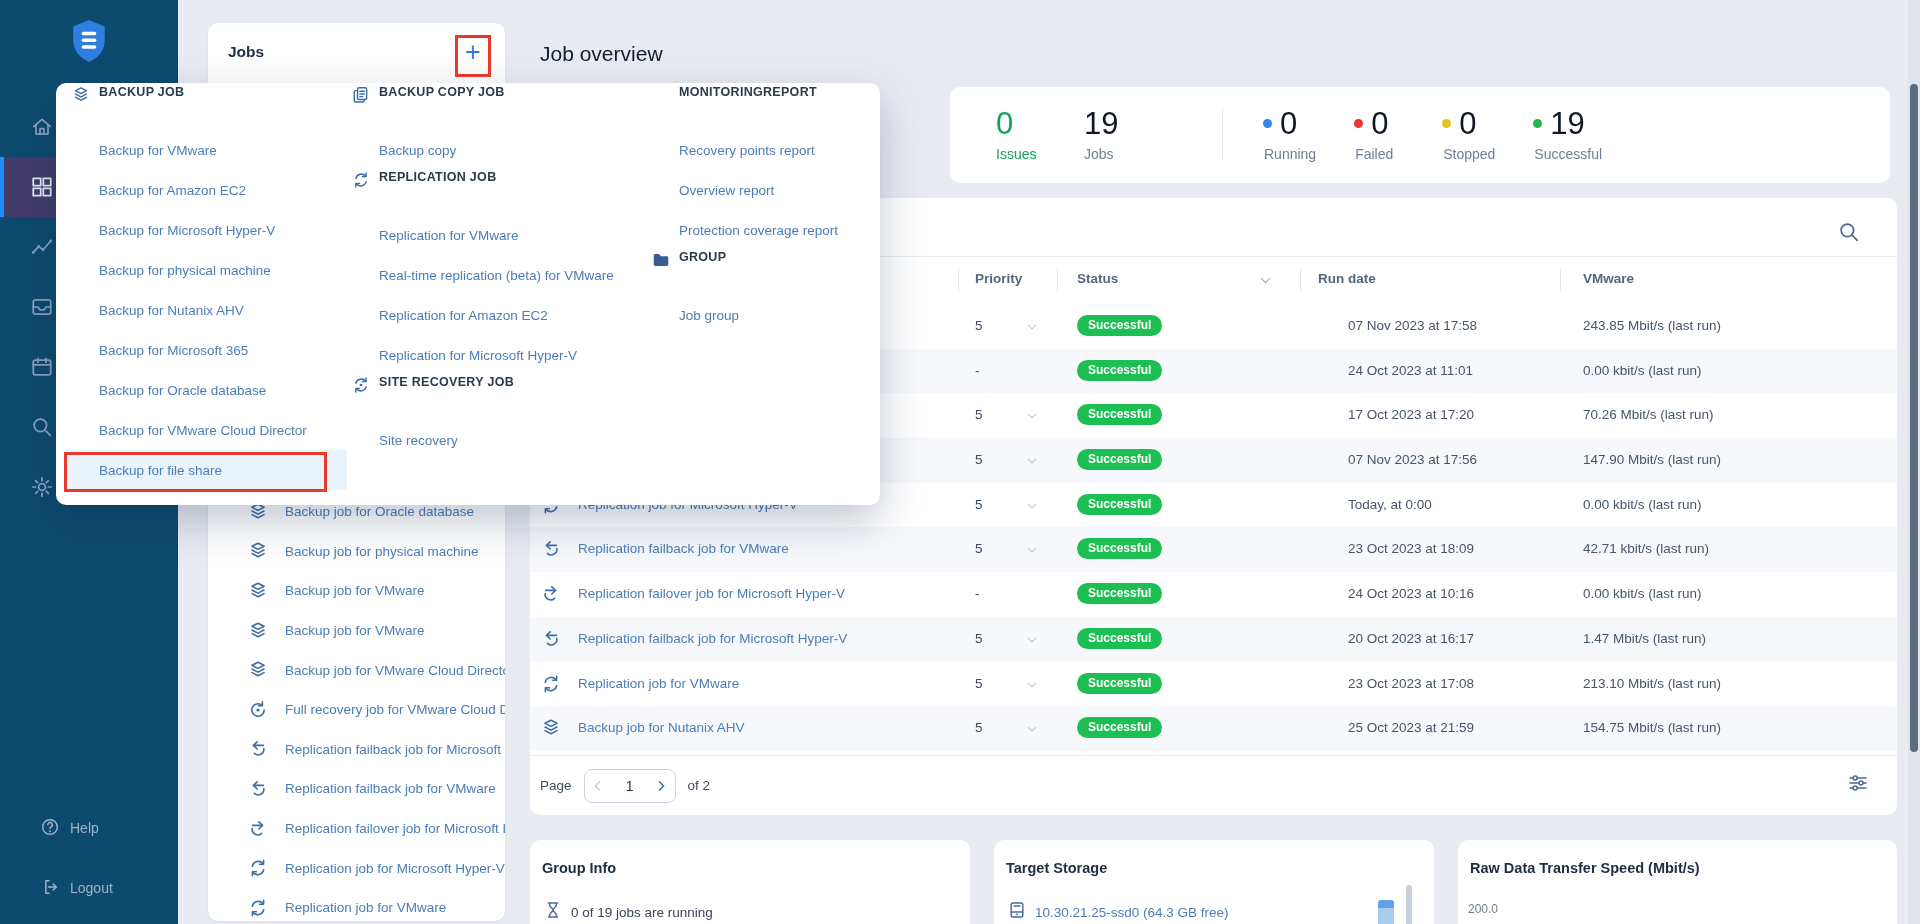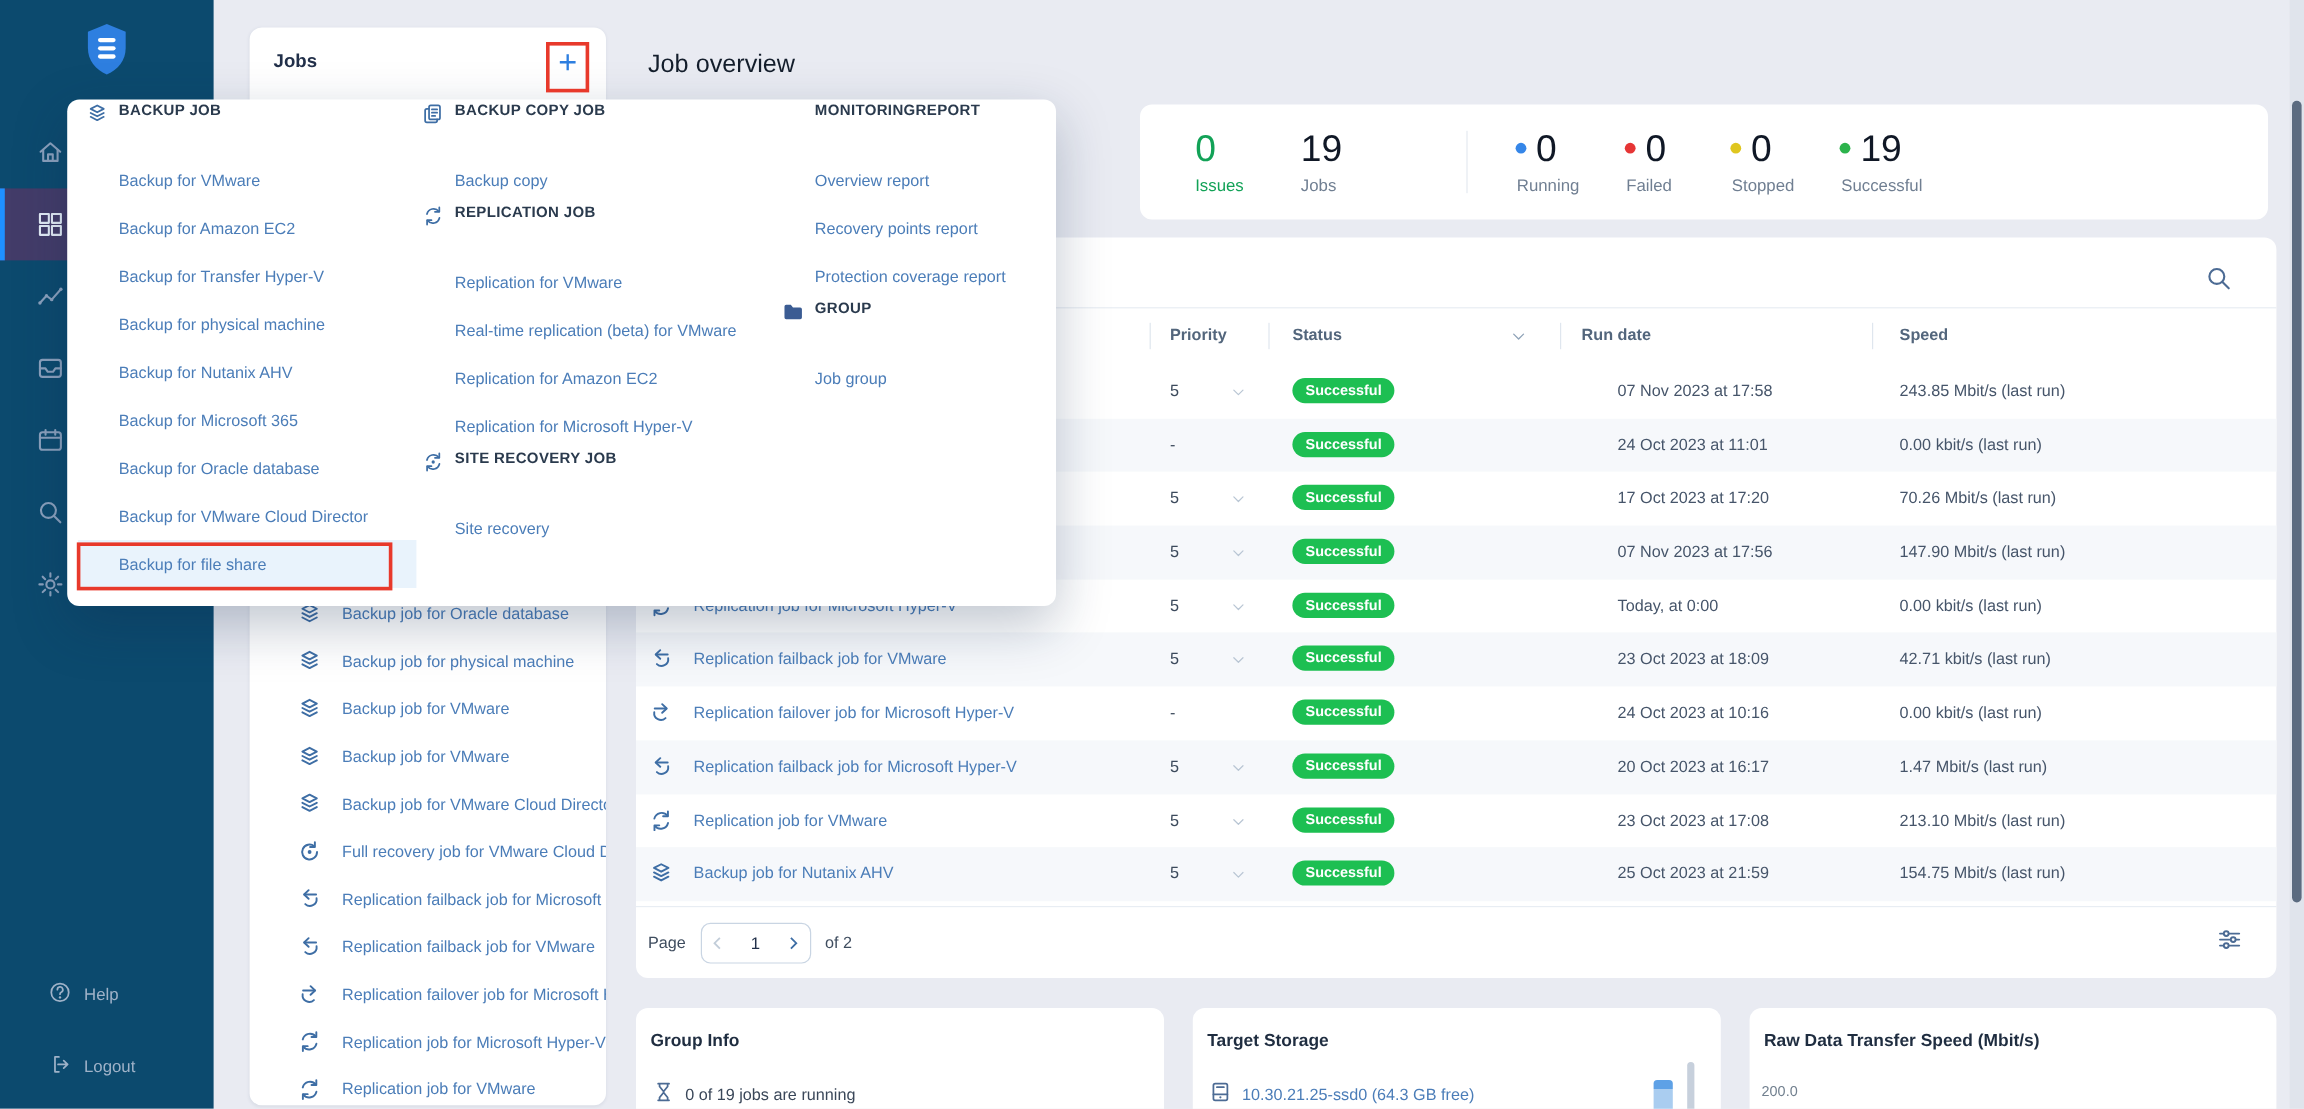--- a/index.html
+++ b/index.html
@@ -374,21 +374,21 @@
       <span class="vsep" style="left:428px;"></span>
       <span class="vsep" style="left:527px;"></span>
       <span class="vsep" style="left:770px;"></span>
       <span class="vsep" style="left:1030px;"></span>
       <span class="th th-priority">Priority</span>
       <span class="th th-status">Status</span>
       <span class="th-chev"><svg viewBox="0 0 22 22" fill="none" stroke="currentColor" stroke-width="1.6" stroke-linecap="round" stroke-linejoin="round">
             <polyline points="5,8 11,14 17,8"></polyline>
           </svg></span>
       <span class="th th-rundate">Run date</span>
-      <span class="th th-speed">Speed</span>
+      <span class="th th-speed">VMware</span>
     </div>
     <div class="tbody" id="tbody">
         <div class="trow">
           <span class="tpr">5</span>
           <span class="tprch"><svg viewBox="0 0 22 22" fill="none" stroke="currentColor" stroke-width="1.6" stroke-linecap="round" stroke-linejoin="round">
               <polyline points="5,8 11,14 17,8"></polyline>
             </svg></span>
           <span class="tbadge">Successful</span>
           <span class="tdate">07 Nov 2023 at 17:58</span>
           <span class="tspeed">243.85 Mbit/s (last run)</span>
@@ -564,21 +564,21 @@
         <div class="m-head">
           <span class="mh-ic"><svg viewBox="0 0 22 22" fill="none" stroke="currentColor" stroke-width="1.6" stroke-linecap="round" stroke-linejoin="round">
               <path d="M11 3.2 L17 6.3 L11 9.4 L5 6.3 Z"></path>
               <path d="M5 10 L11 13.1 L17 10"></path>
               <path d="M5 13.6 L11 16.7 L17 13.6"></path>
             </svg></span>
           <span class="mh-lbl">BACKUP JOB</span>
         </div>
         <div class="m-item">Backup for VMware</div>
         <div class="m-item">Backup for Amazon EC2</div>
-        <div class="m-item">Backup for Transfer Hyper-V</div>
+        <div class="m-item">Backup for Microsoft Hyper-V</div>
         <div class="m-item">Backup for physical machine</div>
         <div class="m-item">Backup for Nutanix AHV</div>
         <div class="m-item">Backup for Microsoft 365</div>
         <div class="m-item">Backup for Oracle database</div>
         <div class="m-item">Backup for VMware Cloud Director</div>
         <div class="m-item hl">Backup for file share</div>
       </div>
       <div class="menu-col" style="left: 295px; width: 288px;">
         <div class="m-head">
           <span class="mh-ic"><svg viewBox="0 0 22 22" fill="none" stroke="currentColor" stroke-width="1.6" stroke-linecap="round" stroke-linejoin="round">
@@ -612,22 +612,22 @@
             </svg></span>
           <span class="mh-lbl">SITE RECOVERY JOB</span>
         </div>
         <div class="m-item">Site recovery</div>
       </div>
       <div class="menu-col" style="left: 595px; width: 214px;">
         <div class="m-head">
           <span class="mh-sp"></span>
           <span class="mh-lbl">MONITORINGREPORT</span>
         </div>
+        <div class="m-item">Recovery points report</div>
         <div class="m-item">Overview report</div>
-        <div class="m-item">Recovery points report</div>
         <div class="m-item">Protection coverage report</div>
         <div class="m-head">
           <span class="mh-ic"><svg viewBox="0 0 22 22">
               <path d="M3 6 a1.6 1.6 0 0 1 1.6 -1.6 h4.2 l2 2.5 h6.6 a1.6 1.6 0 0 1 1.6 1.6 v7.5 a1.6 1.6 0 0 1 -1.6 1.6 H4.6 A1.6 1.6 0 0 1 3 16 Z" fill="#3b5c93"></path>
             </svg></span>
           <span class="mh-lbl">GROUP</span>
         </div>
         <div class="m-item">Job group</div>
       </div>
     </div>

